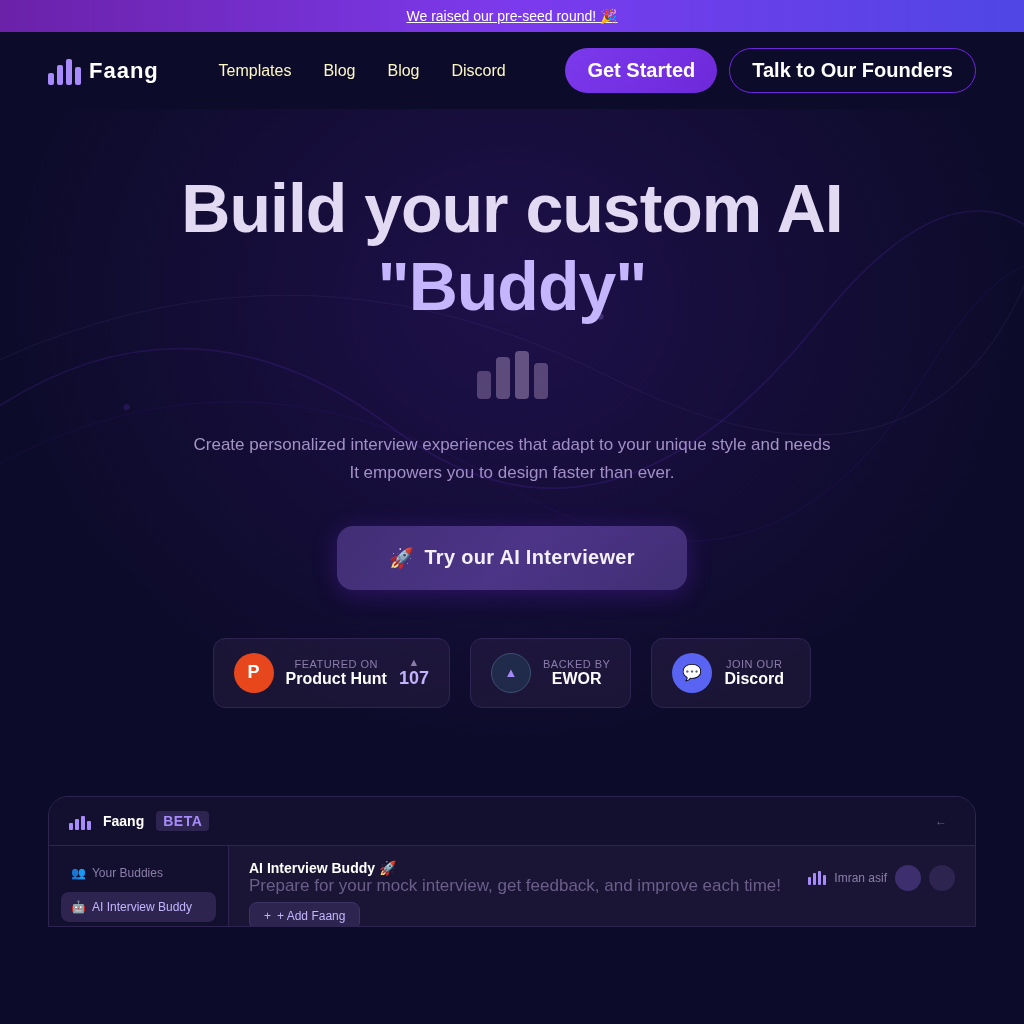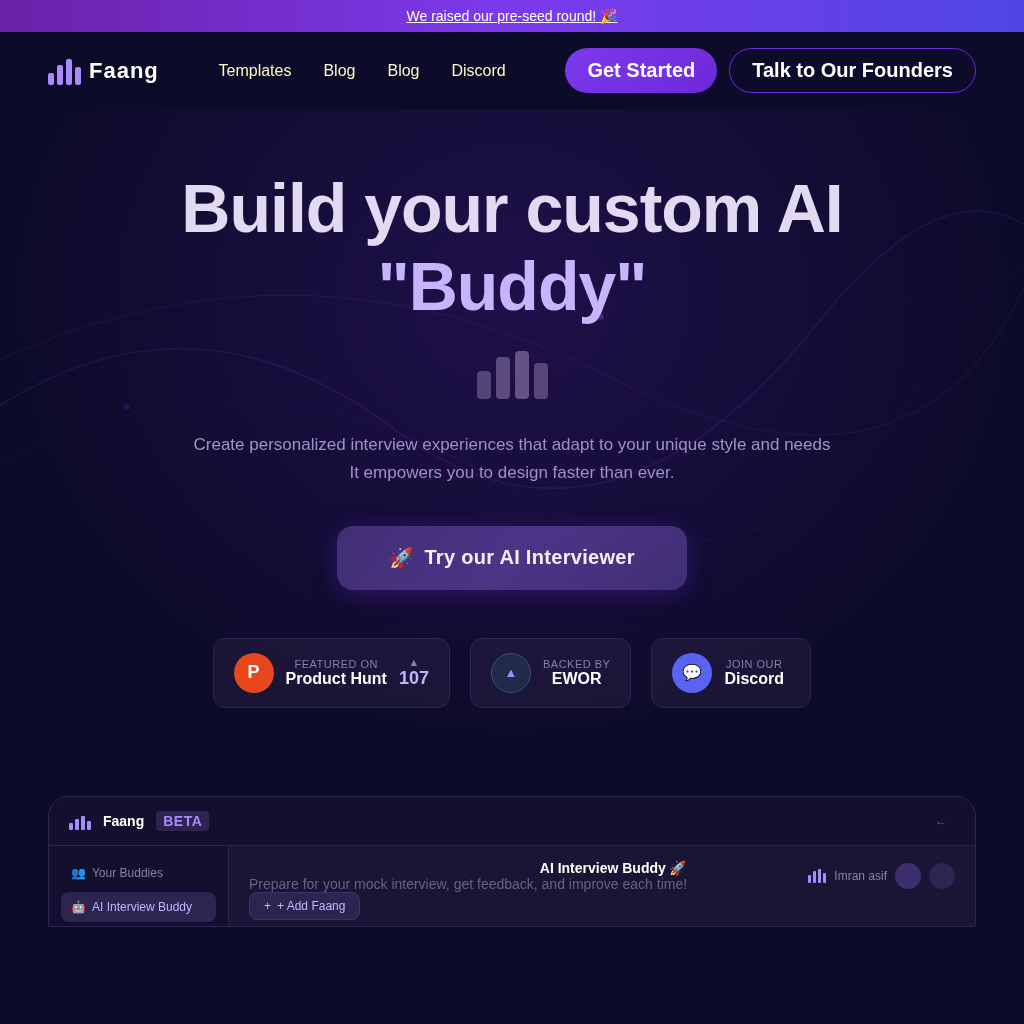--- a/index.html
+++ b/index.html
@@ -290,30 +290,29 @@
     }
     .app-main {
       flex: 1;
       padding: 14px 20px;
       background: #1a1535;
     }
     .app-main-header {
       display: flex;
       justify-content: space-between;
       align-items: center;
-      margin-bottom: 0;
-      text-align: right;
+      margin-bottom: 6px;
     }
     .app-main-title {
       font-size: 14px;
       font-weight: 700;
       color: #fff;
     }
     .app-main-sub {
-      font-size: 14px;
+      font-size: 17px;
       color: #6b5f8a;
     }
     .app-user {
       display: flex;
       align-items: center;
       gap: 8px;
     }
     .app-user-name {
       font-size: 12px;
       color: #8b7faa;

